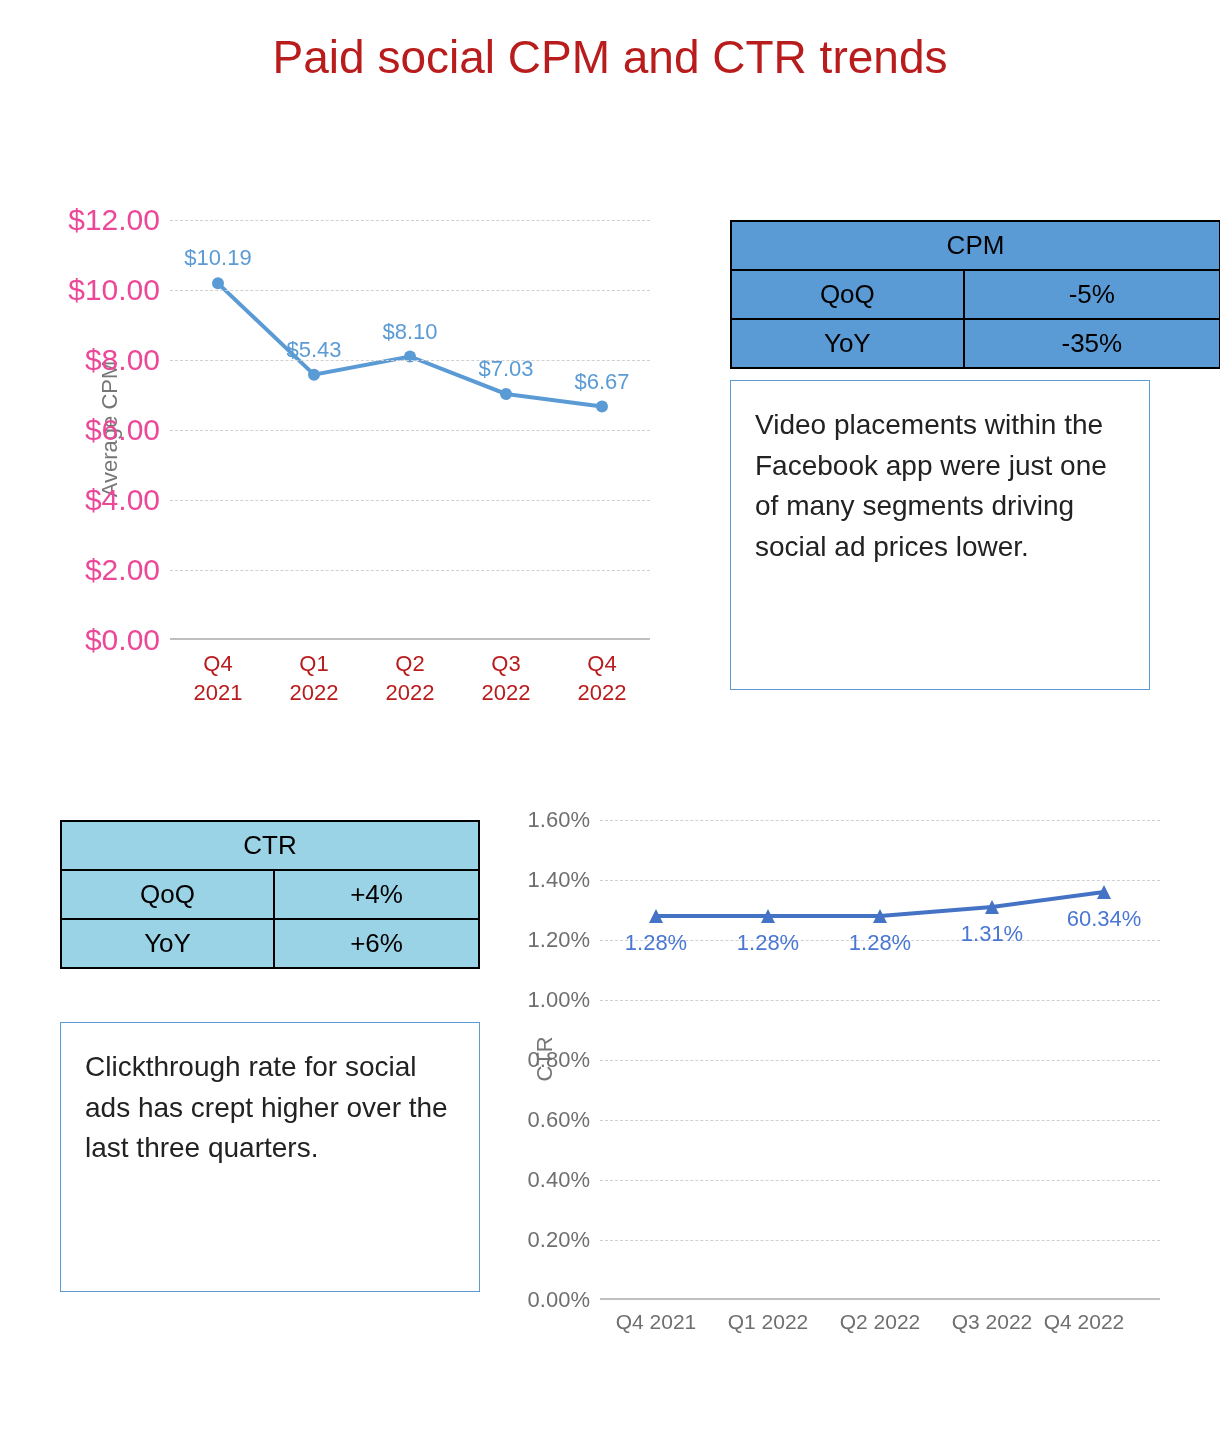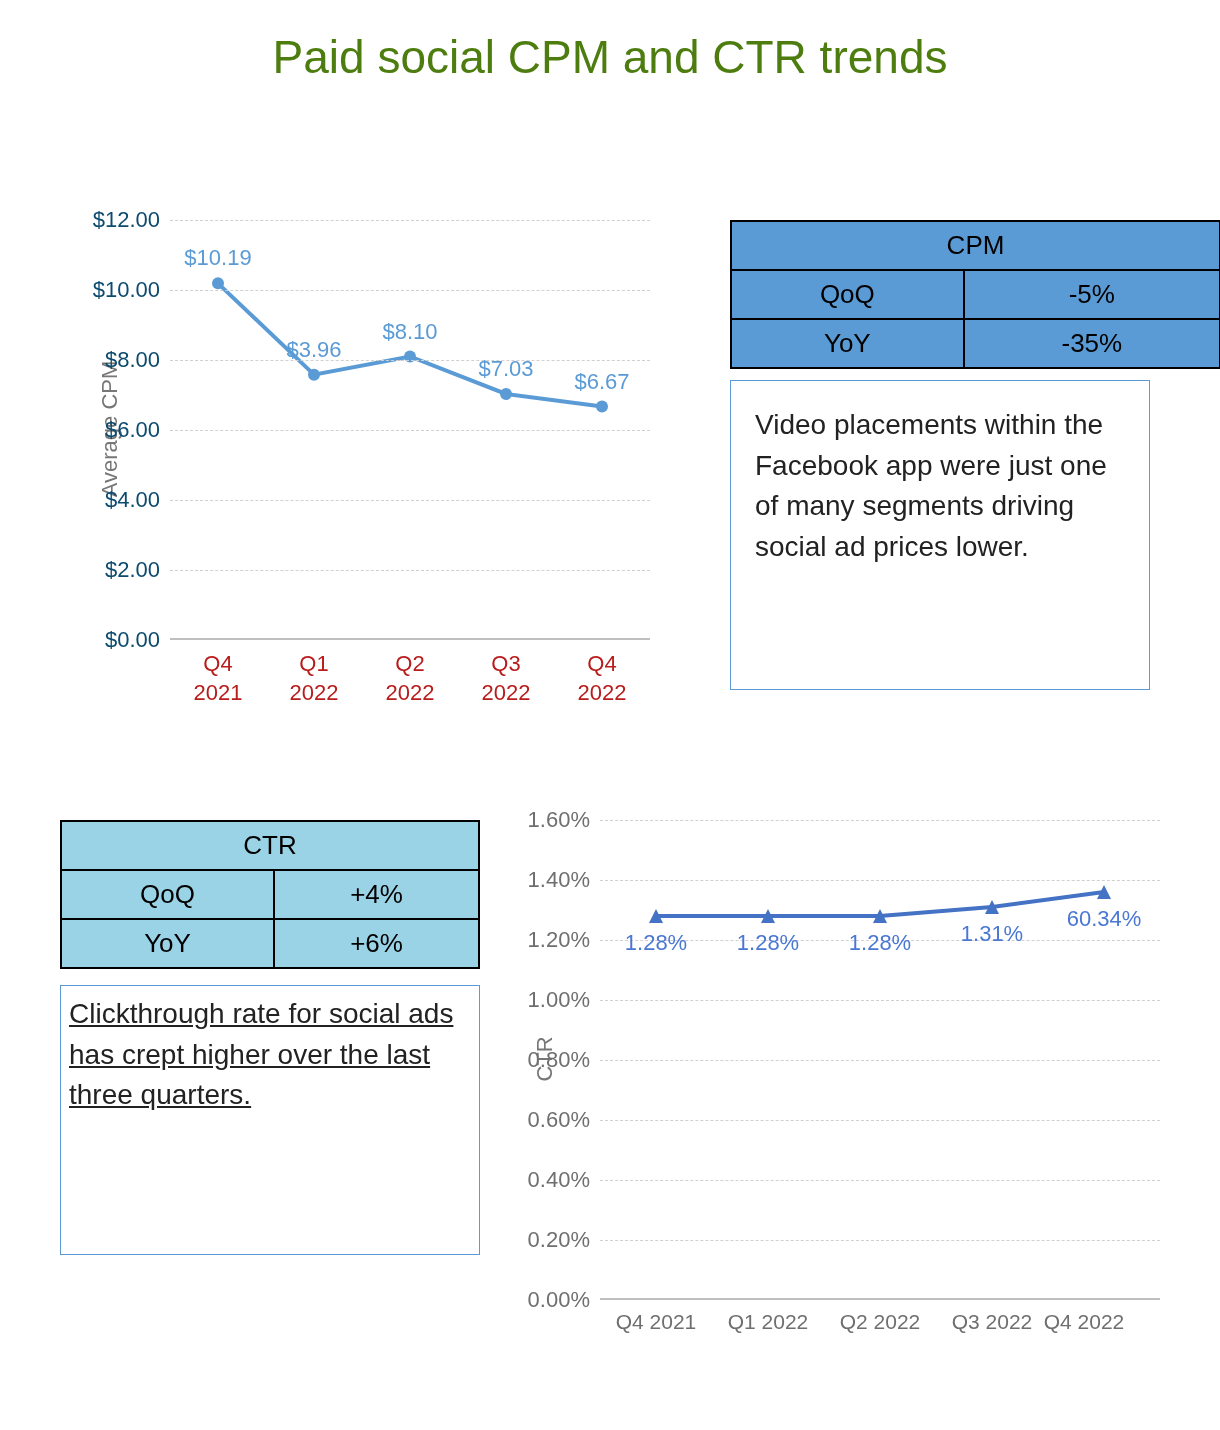--- a/index.html
+++ b/index.html
@@ -14,21 +14,21 @@
     position: relative;
   }
   .page-title {
     position: absolute;
     top: 30px;
     left: 0;
     width: 100%;
     text-align: center;
     font-size: 46px;
     font-weight: 400;
-    color: #4d7c0f;
+    color: #b91c1c;
   }
   
   .cpm-chart {
     position: absolute;
     left: 80px;
     top: 220px;
     width: 600px;
     height: 520px;
   }
   .cpm-plot {
@@ -43,22 +43,22 @@
     position: absolute;
     left: 0;
     width: 100%;
     border-top: 1.5px dashed #d0d0d0;
   }
   .cpm-ytick {
     position: absolute;
     right: 100%;
     transform: translateY(-50%);
     padding-right: 10px;
-    font-size: 22px;
-    color: #0c4a6e;
+    font-size: 30px;
+    color: #ec4899;
     white-space: nowrap;
   }
   .cpm-ylabel {
     position: absolute;
     left: -60px;
     top: 50%;
     transform: translate(-50%, -50%) rotate(-90deg);
     font-size: 22px;
     color: #777;
     white-space: nowrap;
@@ -140,29 +140,28 @@
     border: 2px solid #000;
     background: #9bd3e6;
     color: #000;
     text-align: center;
     padding: 8px 0;
     font-weight: 400;
   }
   .ctr-callout {
     position: absolute;
     left: 60px;
-    top: 985px;
+    top: 1022px;
     width: 420px;
     height: 270px;
     border: 1.5px solid #5b9bd5;
-    padding: 8px;
+    padding: 24px;
     font-size: 28px;
     line-height: 1.45;
     color: #222;
-    text-decoration: underline;
   }
   
   .ctr-chart {
     position: absolute;
     left: 510px;
     top: 820px;
     width: 680px;
     height: 560px;
   }
   .ctr-plot {
@@ -259,21 +258,21 @@
       <div class="cpm-grid-line" style="top: 70px;"></div>
       <div class="cpm-ytick" style="top: 70px;">$10.00</div>
       <div class="cpm-grid-line" style="top: 0px;"></div>
       <div class="cpm-ytick" style="top: 0px;">$12.00</div>
       <div class="cpm-xtick" style="left: 48px;">Q4<br>2021</div>
       <div class="cpm-xtick" style="left: 144px;">Q1<br>2022</div>
       <div class="cpm-xtick" style="left: 240px;">Q2<br>2022</div>
       <div class="cpm-xtick" style="left: 336px;">Q3<br>2022</div>
       <div class="cpm-xtick" style="left: 432px;">Q4<br>2022</div>
       <div class="cpm-datalabel" style="left: 48px; top: 51.35px;">$10.19</div>
-      <div class="cpm-datalabel" style="left: 144px; top: 142.7px;">$3.96</div>
+      <div class="cpm-datalabel" style="left: 144px; top: 142.7px;">$5.43</div>
       <div class="cpm-datalabel" style="left: 240px; top: 124.5px;">$8.10</div>
       <div class="cpm-datalabel" style="left: 336px; top: 161.95px;">$7.03</div>
       <div class="cpm-datalabel" style="left: 432px; top: 174.55px;">$6.67</div>
     </div>
 </div>
 
 <table class="cpm-table">
   <tbody>
       <tr>
         <th colspan="2">CPM</th>

